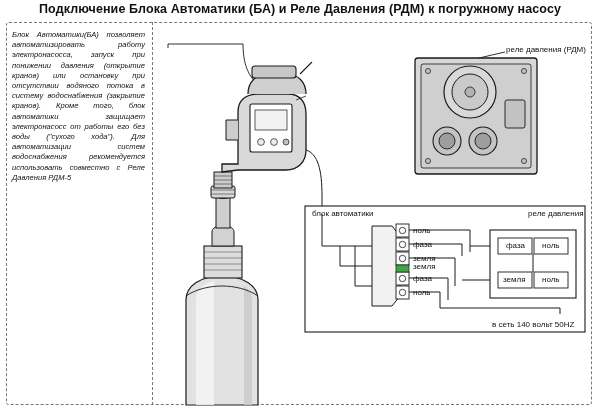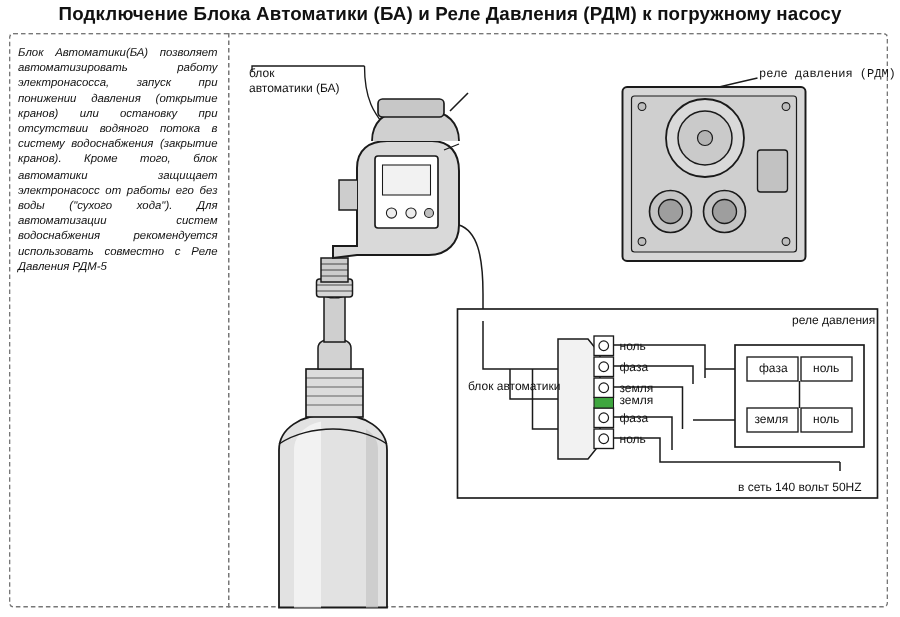--- a/index.html
+++ b/index.html
@@ -170,24 +170,23 @@
 
         <path d="M490,246 L470,246" fill="none" stroke="#1a1a1a" stroke-width="1"></path>
         <path d="M490,280 L462,280" fill="none" stroke="#1a1a1a" stroke-width="1"></path>
         <path d="M533,254 L533,272" fill="none" stroke="#1a1a1a" stroke-width="1"></path>
       </g>
 
       <path d="M560,308 L560,314" fill="none" stroke="#1a1a1a" stroke-width="1"></path>
     </g>
   </svg>
 
-  <div class="lbl" style="left:166px;top:44px;width:70px;">блок<br>автоматики (БА)</div>
-  <div class="lbl" style="left:506px;top:45px;width:92px;font-family:Liberation Mono, monospace;">реле давления (РДМ)</div>
-
-  <div class="lbl" style="left:312px;top:209px;margin-top:44px;">блок автоматики</div>
+  <div class="lbl" style="left:506px;top:45px;width:92px;">реле давления (РДМ)</div>
+
+  <div class="lbl" style="left:312px;top:209px;">блок автоматики</div>
   <div class="lbl" style="left:528px;top:209px;">реле давления</div>
   <div class="lbl" style="left:492px;top:320px;">в сеть 140 вольт 50HZ</div>
 
   <div class="lbl" style="left:413px;top:226px;">ноль</div>
   <div class="lbl" style="left:413px;top:240px;">фаза</div>
   <div class="lbl" style="left:413px;top:254px;">земля</div>
 
   <div class="lbl" style="left:413px;top:262px;">земля</div>
   <div class="lbl" style="left:413px;top:274px;">фаза</div>
   <div class="lbl" style="left:413px;top:288px;">ноль</div>

